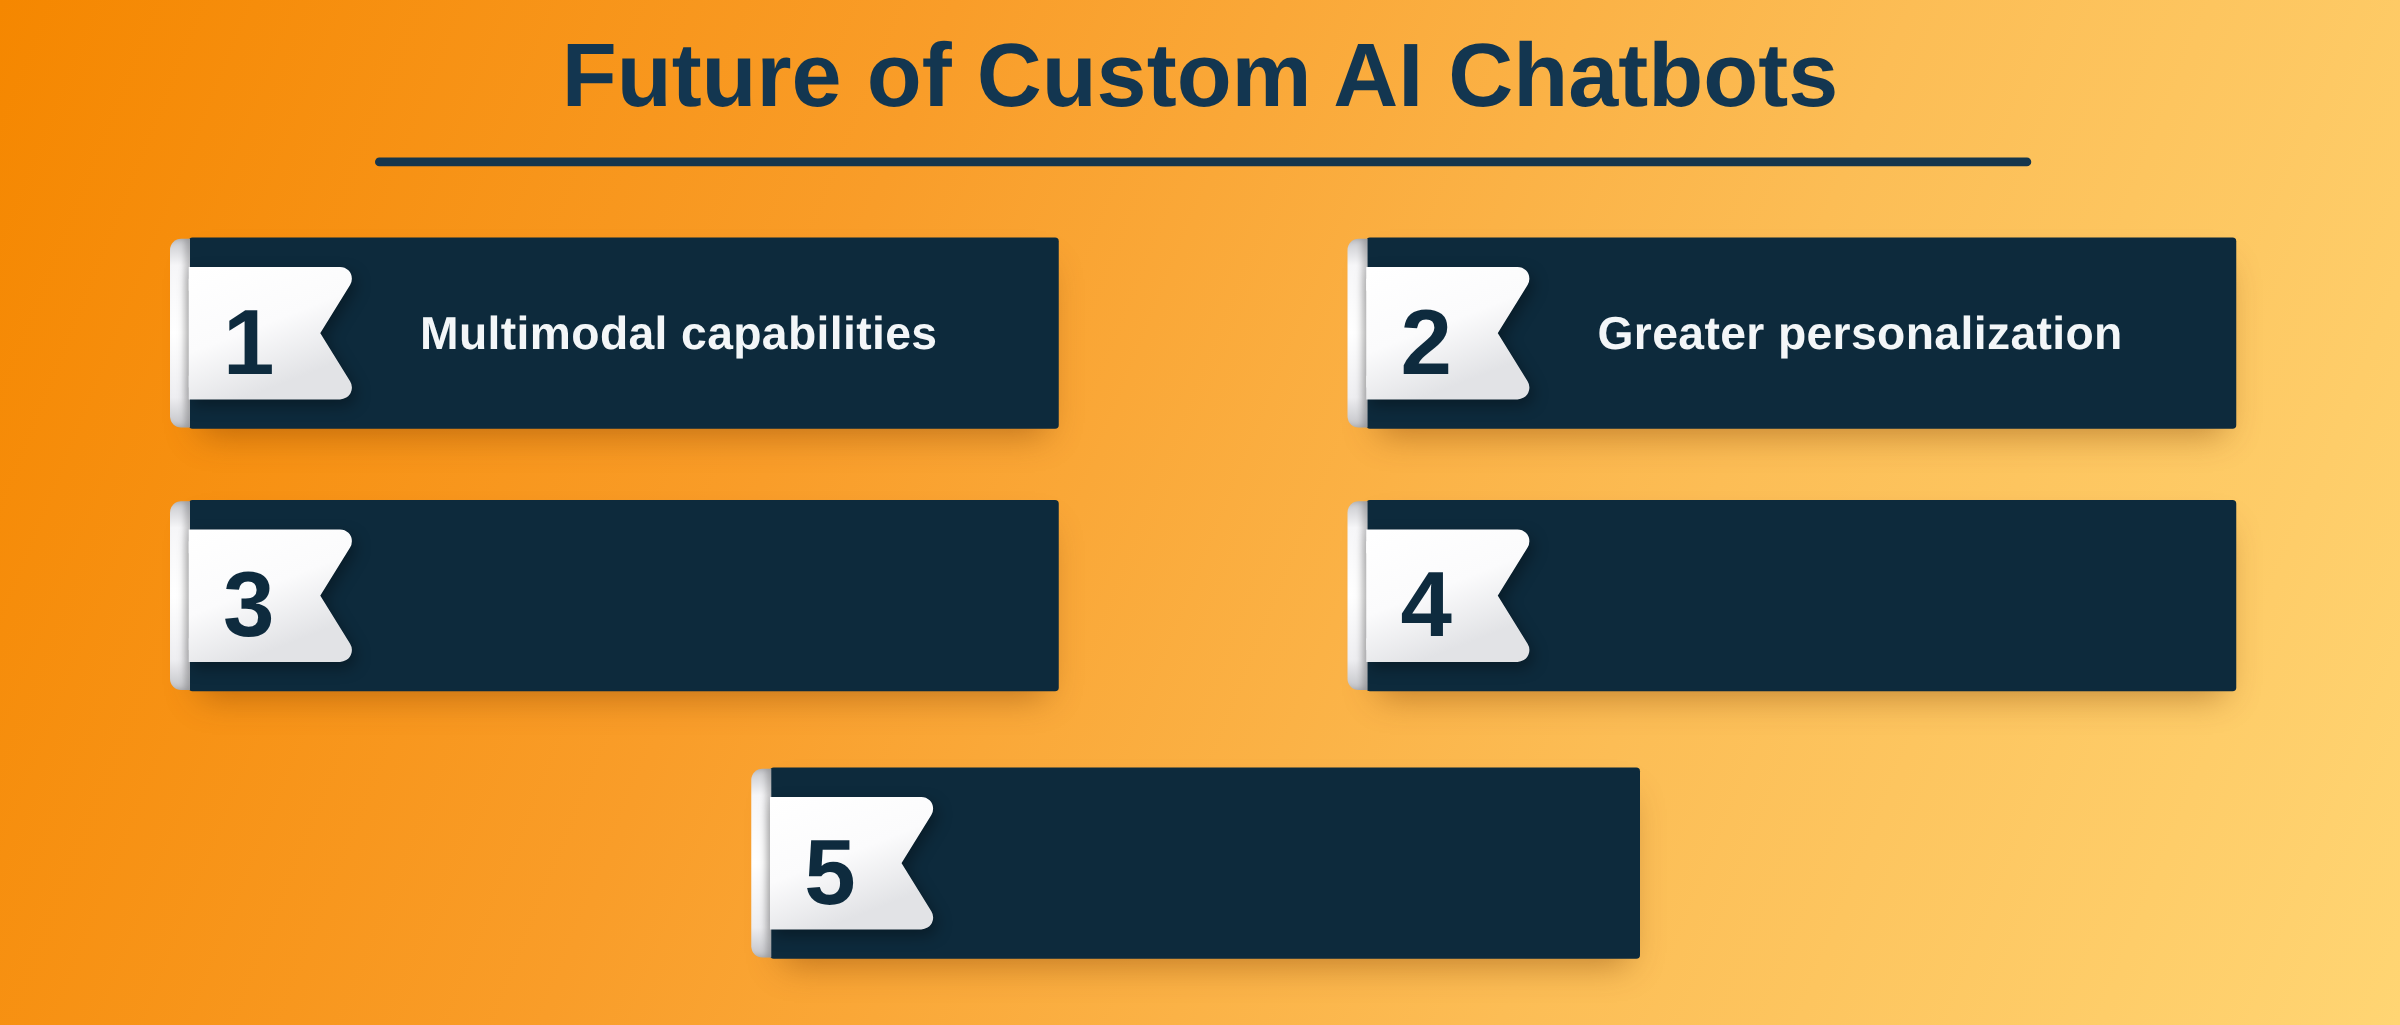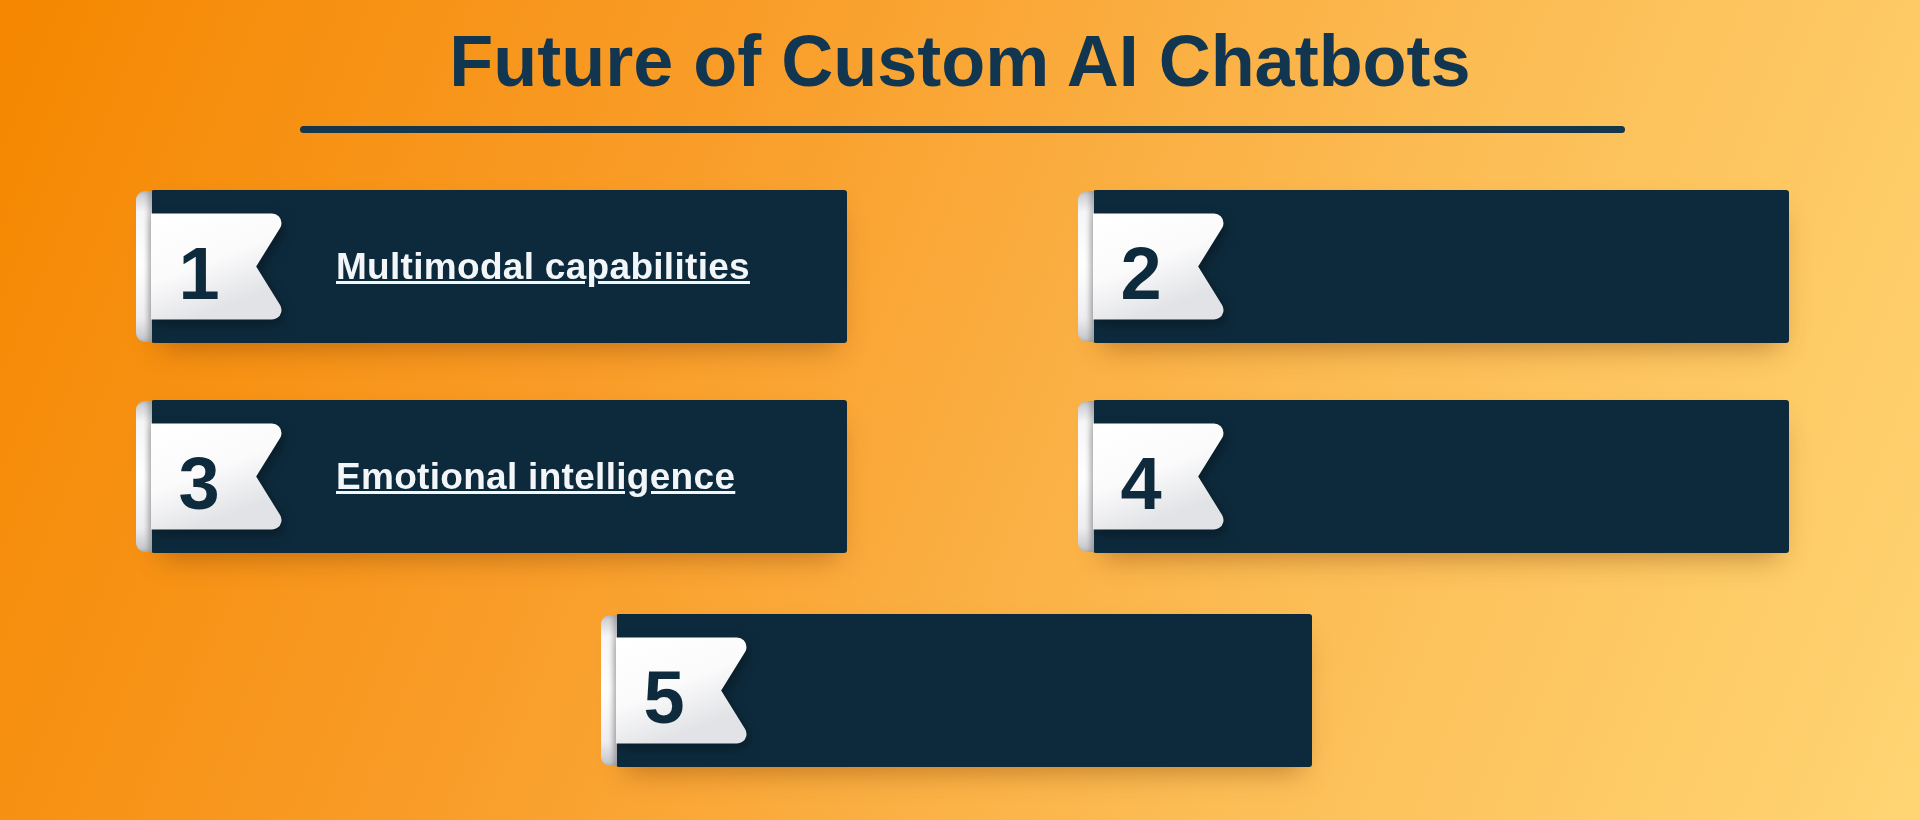--- a/index.html
+++ b/index.html
@@ -38,21 +38,21 @@
     filter:drop-shadow(3px 5px 6px rgba(0,0,0,0.33));
   }
   .num{
     position:absolute;left:15px;top:30px;width:96px;height:107px;
     display:flex;align-items:center;justify-content:center;
     font-size:74px;font-weight:800;color:#0e2b3e;
   }
   .label{
     position:absolute;left:200px;top:0;height:100%;
     display:flex;align-items:center;
-    font-size:37px;font-weight:600;color:#f3f6f8;letter-spacing:0.3px;text-decoration:underline;
+    font-size:37px;font-weight:600;color:#f3f6f8;letter-spacing:0.3px;
   }
   .defs-holder{position:absolute;width:0;height:0;overflow:hidden;}
 </style>
 </head>
 <body>
 
 <svg class="defs-holder" aria-hidden="true">
   <defs>
     <linearGradient id="ribbonGrad" x1="0" y1="0" x2="0.6" y2="1">
       <stop offset="0" stop-color="#ffffff"></stop>
@@ -75,30 +75,30 @@
   <div class="label">Multimodal capabilities</div>
 </div>
 
 <div class="card pos2">
   <div class="card-body"></div>
   <div class="spine"></div>
   <svg class="ribbon" width="141" height="107" viewBox="0 0 141 107">
     <path d="M-14 10 L121 10 L94 53.5 L121 97 L-14 97 Z" fill="url(#ribbonGrad)" stroke="url(#ribbonGrad)" stroke-width="19" stroke-linejoin="round"></path>
   </svg>
   <div class="num">2</div>
+  <div class="label">Greater personalization</div>
 </div>
 
 <div class="card pos3">
   <div class="card-body"></div>
   <div class="spine"></div>
   <svg class="ribbon" width="141" height="107" viewBox="0 0 141 107">
     <path d="M-14 10 L121 10 L94 53.5 L121 97 L-14 97 Z" fill="url(#ribbonGrad)" stroke="url(#ribbonGrad)" stroke-width="19" stroke-linejoin="round"></path>
   </svg>
   <div class="num">3</div>
-  <div class="label">Emotional intelligence</div>
 </div>
 
 <div class="card pos4">
   <div class="card-body"></div>
   <div class="spine"></div>
   <svg class="ribbon" width="141" height="107" viewBox="0 0 141 107">
     <path d="M-14 10 L121 10 L94 53.5 L121 97 L-14 97 Z" fill="url(#ribbonGrad)" stroke="url(#ribbonGrad)" stroke-width="19" stroke-linejoin="round"></path>
   </svg>
   <div class="num">4</div>
 </div>

